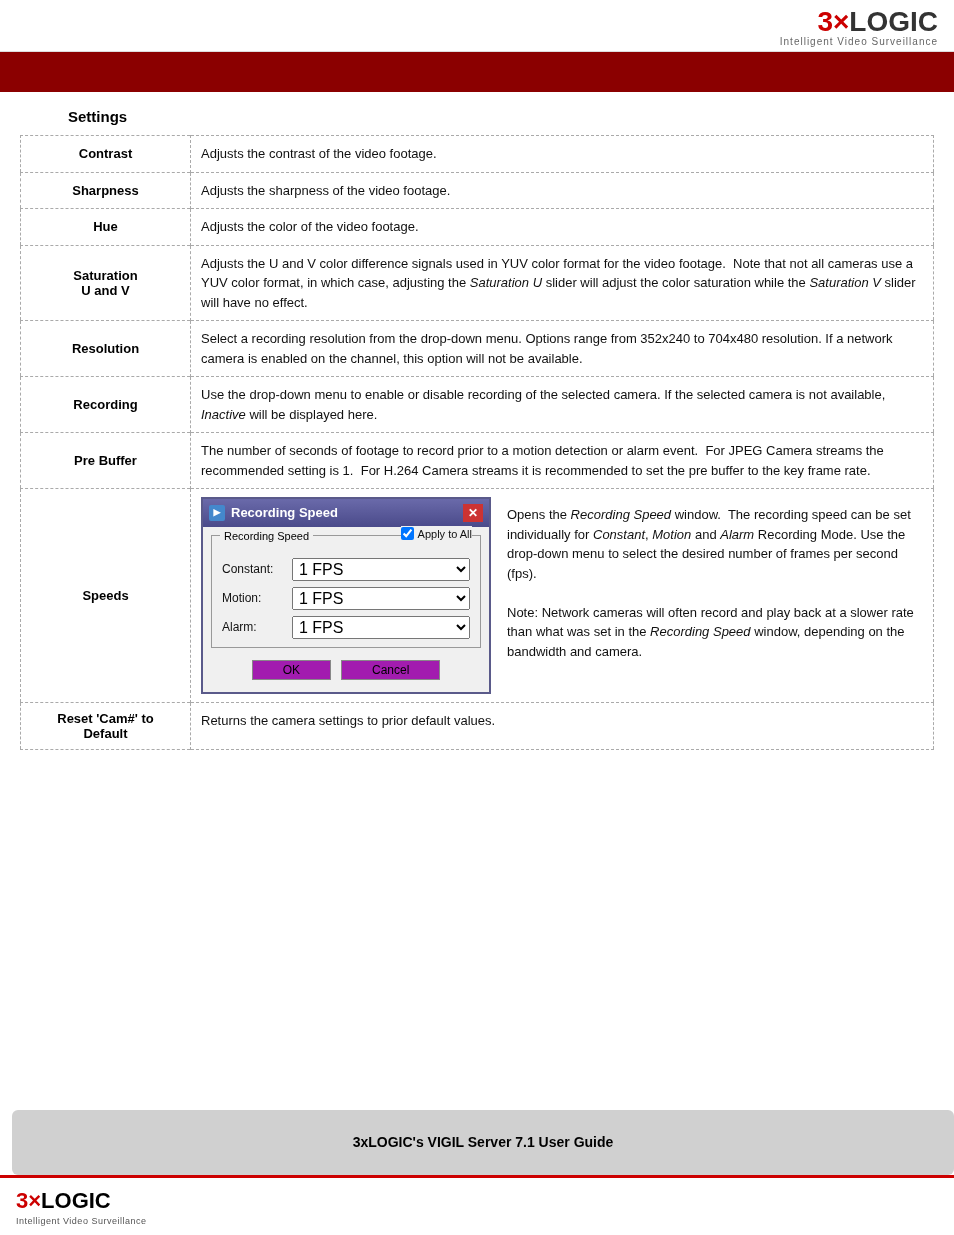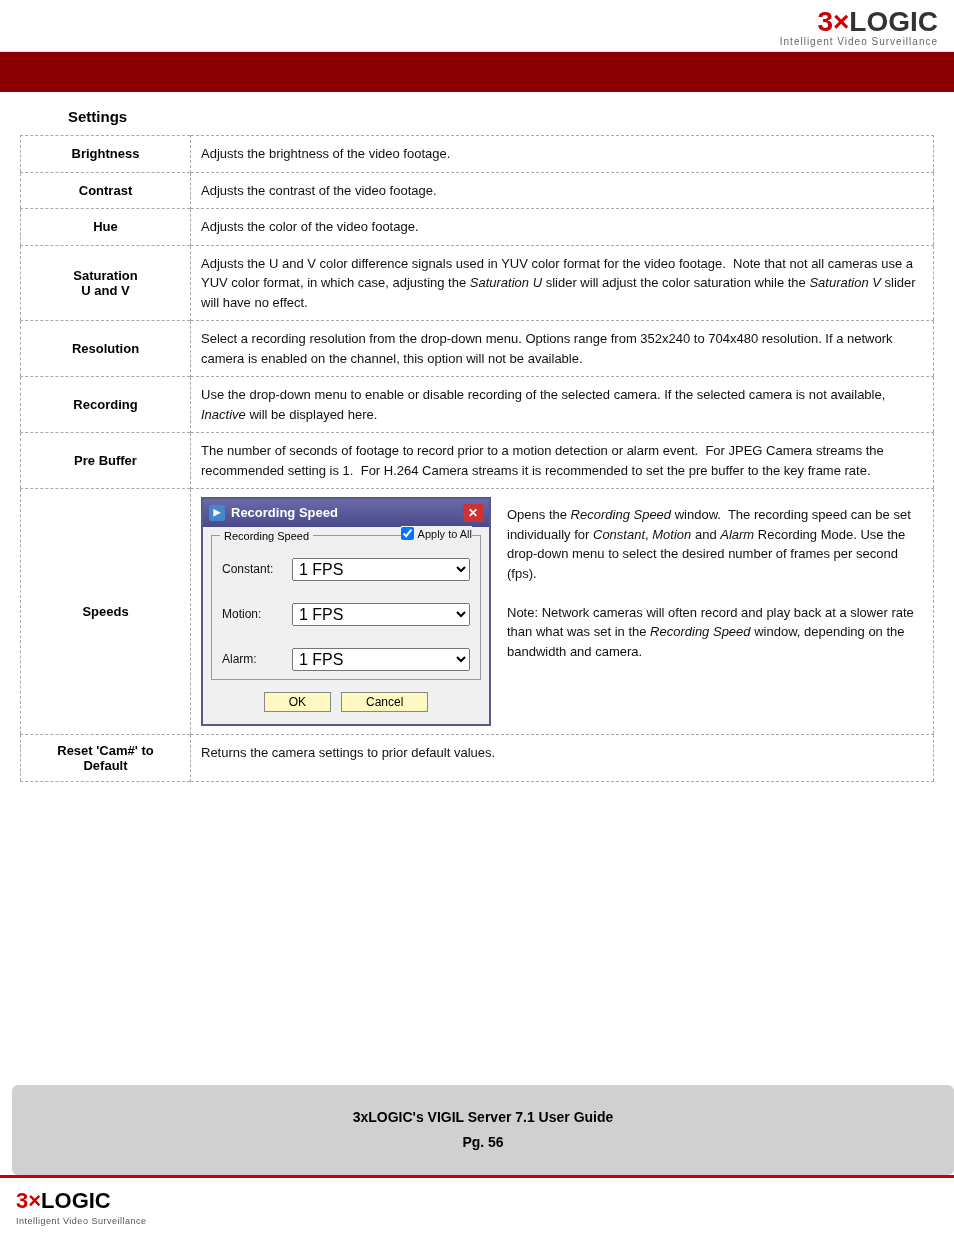--- a/index.html
+++ b/index.html
@@ -167,44 +167,44 @@
       gap: 4px;
       background: #f0f0f0;
       font-size: 11px;
     }
     .dialog-apply input[type=checkbox] {
       margin: 0;
     }
     .dialog-row {
       display: flex;
       align-items: center;
-      margin-bottom: 22px;
+      margin-bottom: 6px;
     }
     .dialog-row:last-child {
       margin-bottom: 0;
     }
     .dialog-row label {
       width: 70px;
       font-size: 12px;
     }
     .dialog-row select {
       flex: 1;
       font-size: 16px;
       padding: 1px 2px;
     }
     .dialog-buttons {
       display: flex;
       justify-content: center;
       gap: 10px;
       padding: 4px 0 4px 0;
     }
     .dialog-btn {
-      background: #fef9c3;
+      background: #a21caf;
       border: 1px solid #888;
-      padding: 2px 24px;
+      padding: 2px 30px;
       font-size: 12px;
       cursor: pointer;
       min-width: 60px;
       text-align: center;
     }
 
     
     .speeds-container {
       display: flex;
       gap: 16px;
@@ -287,30 +287,30 @@
 </div>
 
 <div class="banner"></div>
 
 <div class="page-content">
   <div class="section-title">Settings</div>
 
   <table class="settings-table">
     <tbody>
 
-      <tr>
-        <td class="label-cell"><strong>Brightness</strong></td>
-        <td class="desc-cell">Adjusts the brightness of the video footage.</td>
-      </tr>
 
       <tr>
         <td class="label-cell"><strong>Contrast</strong></td>
         <td class="desc-cell">Adjusts the contrast of the video footage.</td>
       </tr>
 
+      <tr>
+        <td class="label-cell"><strong>Sharpness</strong></td>
+        <td class="desc-cell">Adjusts the sharpness of the video footage.</td>
+      </tr>
 
       <tr>
         <td class="label-cell"><strong>Hue</strong></td>
         <td class="desc-cell">Adjusts the color of the video footage.</td>
       </tr>
 
       <tr>
         <td class="label-cell"><strong>Saturation<br>U and V</strong></td>
         <td class="desc-cell">
           Adjusts the U and V color difference signals used in YUV color format for the video footage.&nbsp; Note that not all cameras use a YUV color format, in which case, adjusting the <em>Saturation U</em> slider will adjust the color saturation while the <em>Saturation V</em> slider will have no effect.
@@ -413,21 +413,20 @@
       <tr>
         <td class="label-cell"><strong>Reset 'Cam#' to<br>Default</strong></td>
         <td class="desc-cell">Returns the camera settings to prior default values.</td>
       </tr>
     </tbody>
   </table>
 </div>
 
 <div class="page-footer">
   <p>3xLOGIC's VIGIL Server 7.1 User Guide</p>
-  <p>Pg. 56</p>
 </div>
 
 <div class="bottom-logo">
   <div>
     <span class="bottom-logo-text">
       <span class="red">3×</span><span>LOGIC</span>
     </span>
     <span class="bottom-logo-subtitle">Intelligent Video Surveillance</span>
   </div>
 </div>

